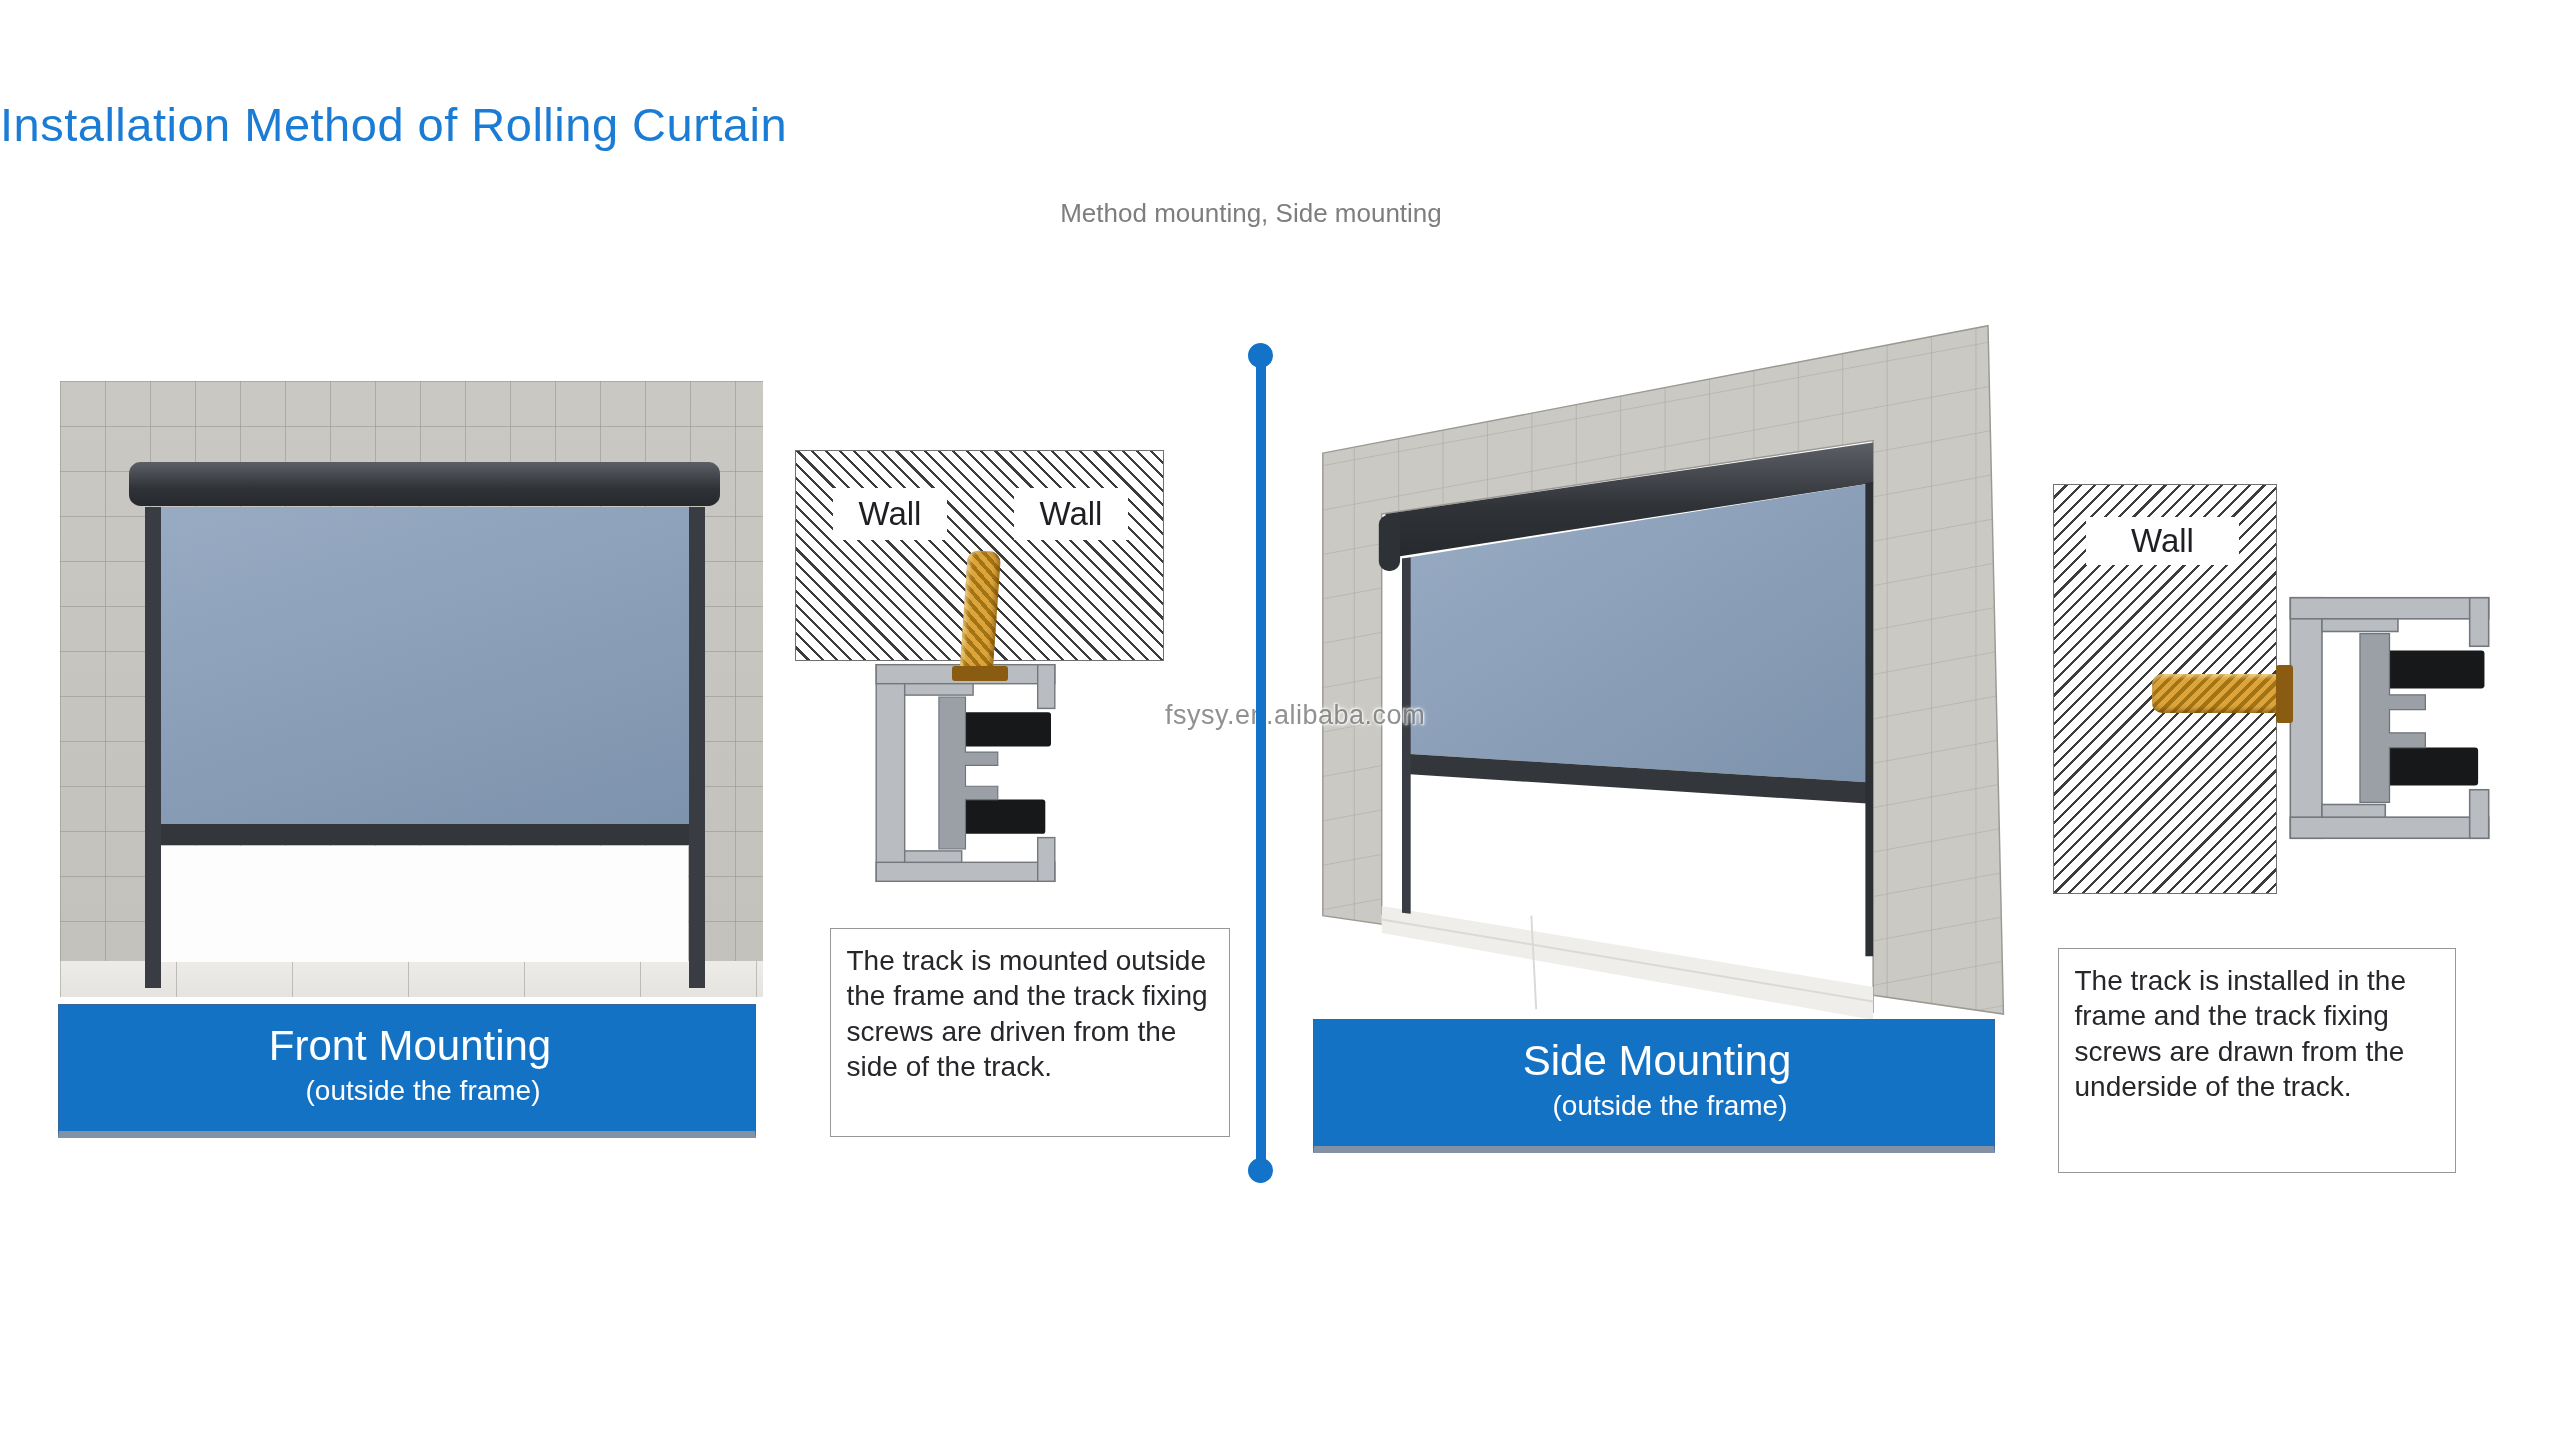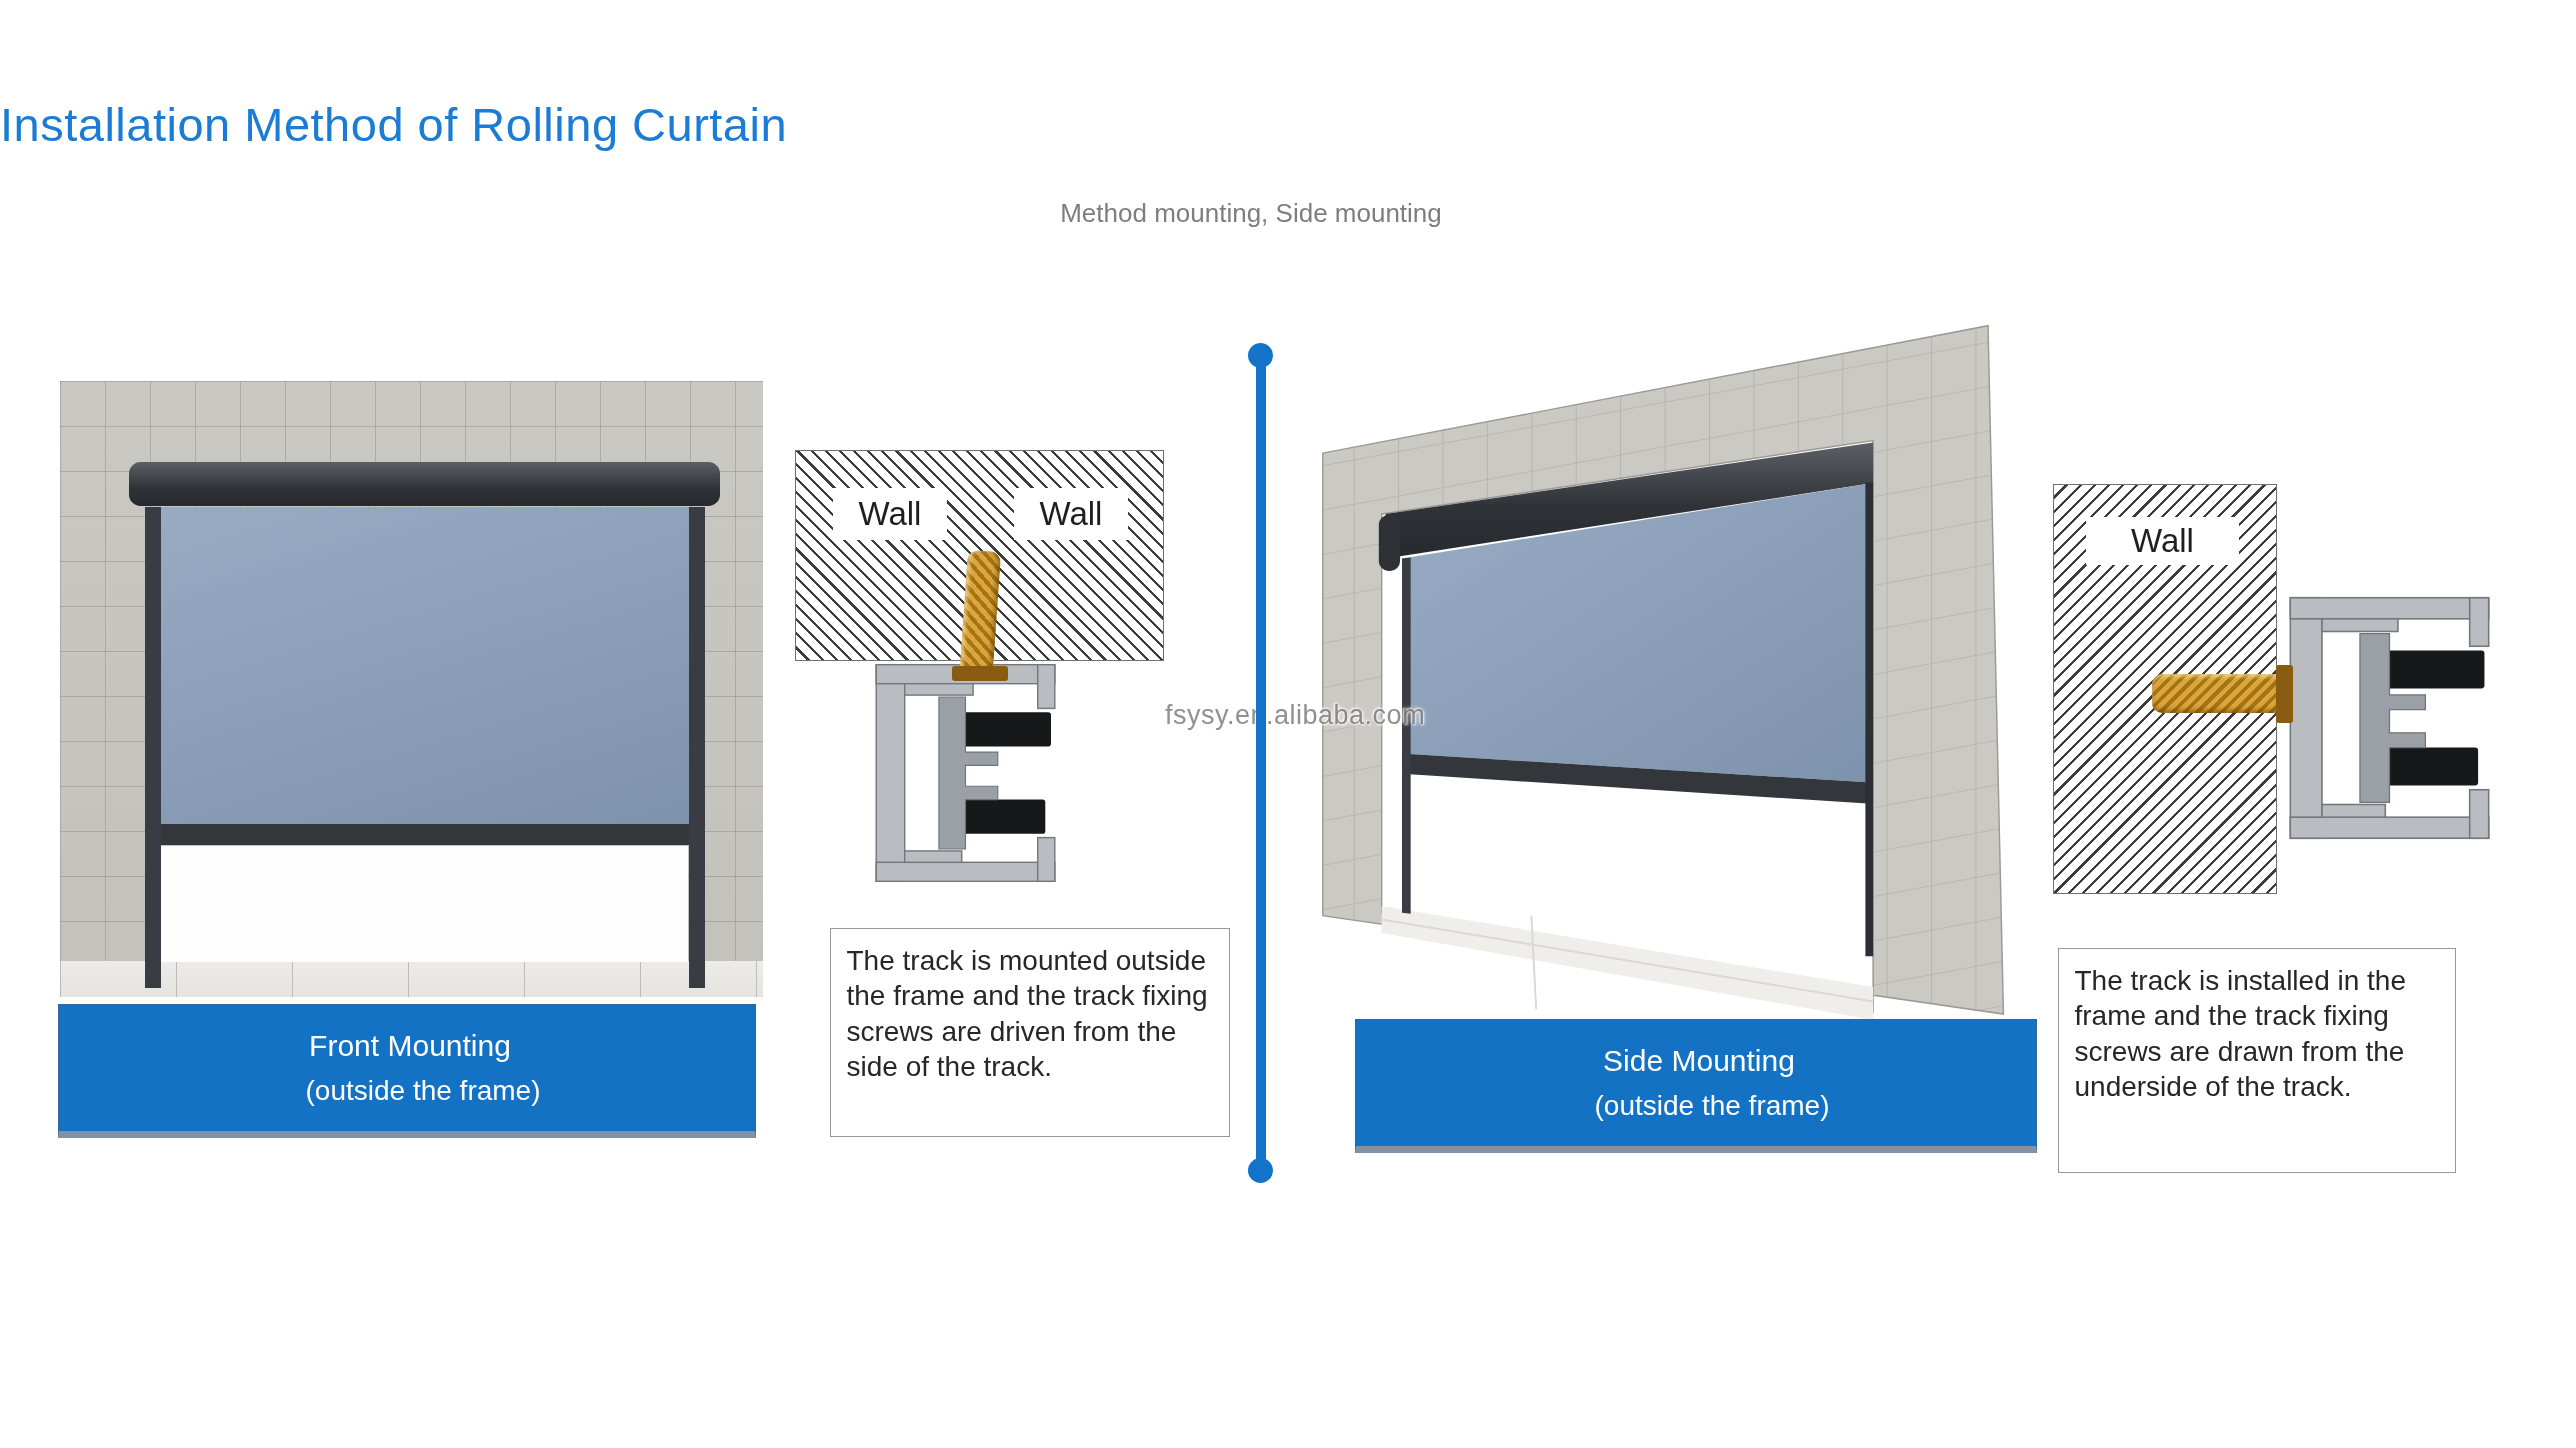--- a/index.html
+++ b/index.html
@@ -29,22 +29,22 @@
   .pf-screen { position:absolute; left:85px; top:126px; width:559px; height:318px;
       background:linear-gradient(163deg,#98abc3,#7d92ac); }
   .pf-bottombar { position:absolute; left:85px; top:443px; width:559px; height:21px; background:#33373c; }
   .pf-track { position:absolute; top:126px; width:15.5px; height:481px; background:#393d43; }
   .pf-track.left { left:85px; } .pf-track.right { left:629px; }
 
   
   .banner { position:absolute; background:#1372c4; border:1.9px solid #36649f;
             border-bottom:7.7px solid #8292a4; color:#fff; text-align:center; }
   .banner-front { left:58px; top:1004px; width:698px; height:134px; }
-  .banner-side  { left:1355px; top:1019px; width:682px; height:134px; }
-  .banner-title { font-size:30px; margin-top:15.5px; line-height:50px;margin-left:6px; }
+  .banner-side  { left:1313px; top:1019px; width:682px; height:134px; }
+  .banner-title { font-size:42px; margin-top:15.5px; line-height:50px;margin-left:6px; }
   .banner-sub { font-size:28px; line-height:39px;padding-left:32px; }
 
   
   .wallbox { position:absolute; border:1px solid #707070; }
   .hatch-back { background:repeating-linear-gradient(45deg,  #ffffff 0 7.7px, #3c3c3c 7.7px 10px); }
   .hatch-fwd  { background:repeating-linear-gradient(135deg, #ffffff 0 7.7px, #3c3c3c 7.7px 10px); }
   .wallbox-front { left:795px; top:450px; width:369px; height:211px; }
   .wallbox-side  { left:2053px; top:484px; width:224px; height:410px; }
   .wall-label { position:absolute; background:#ffffff; color:#1e1e24; font-size:33px;
                 text-align:center; }

